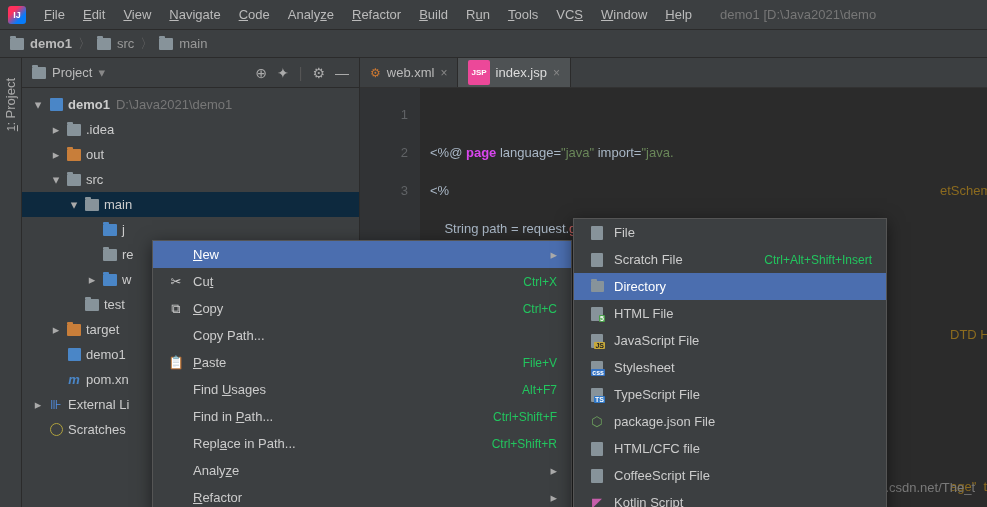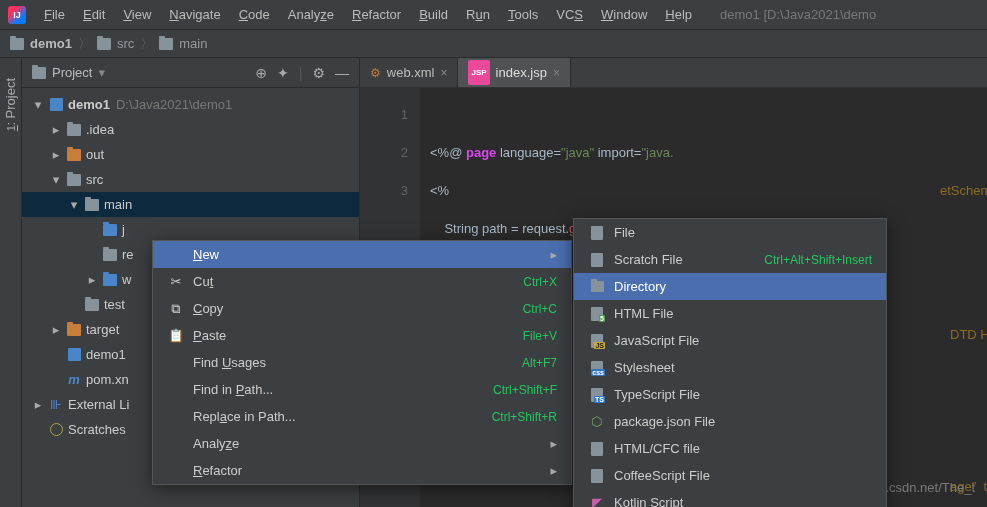--- a/index.html
+++ b/index.html
@@ -271,20 +271,24 @@
     <span class="cm-ico">✂</span>
     <span class="cm-label">Cu<span class="mnemonic">t</span></span>
     <span class="cm-sc">Ctrl+X</span>
   </div>
   <div class="cm-item">
     <span class="cm-ico">⧉</span>
     <span class="cm-label"><span class="mnemonic">C</span>opy</span>
     <span class="cm-sc">Ctrl+C</span>
   </div>
   <div class="cm-item">
+    <span class="cm-ico"></span>
+    <span class="cm-label">Copy Path...</span>
+  </div>
+  <div class="cm-item">
     <span class="cm-ico">📋</span>
     <span class="cm-label"><span class="mnemonic">P</span>aste</span>
     <span class="cm-sc">File+V</span>
   </div>
   <div class="cm-item">
     <span class="cm-ico"></span>
     <span class="cm-label">Find <span class="mnemonic">U</span>sages</span>
     <span class="cm-sc">Alt+F7</span>
   </div>
   <div class="cm-item">

